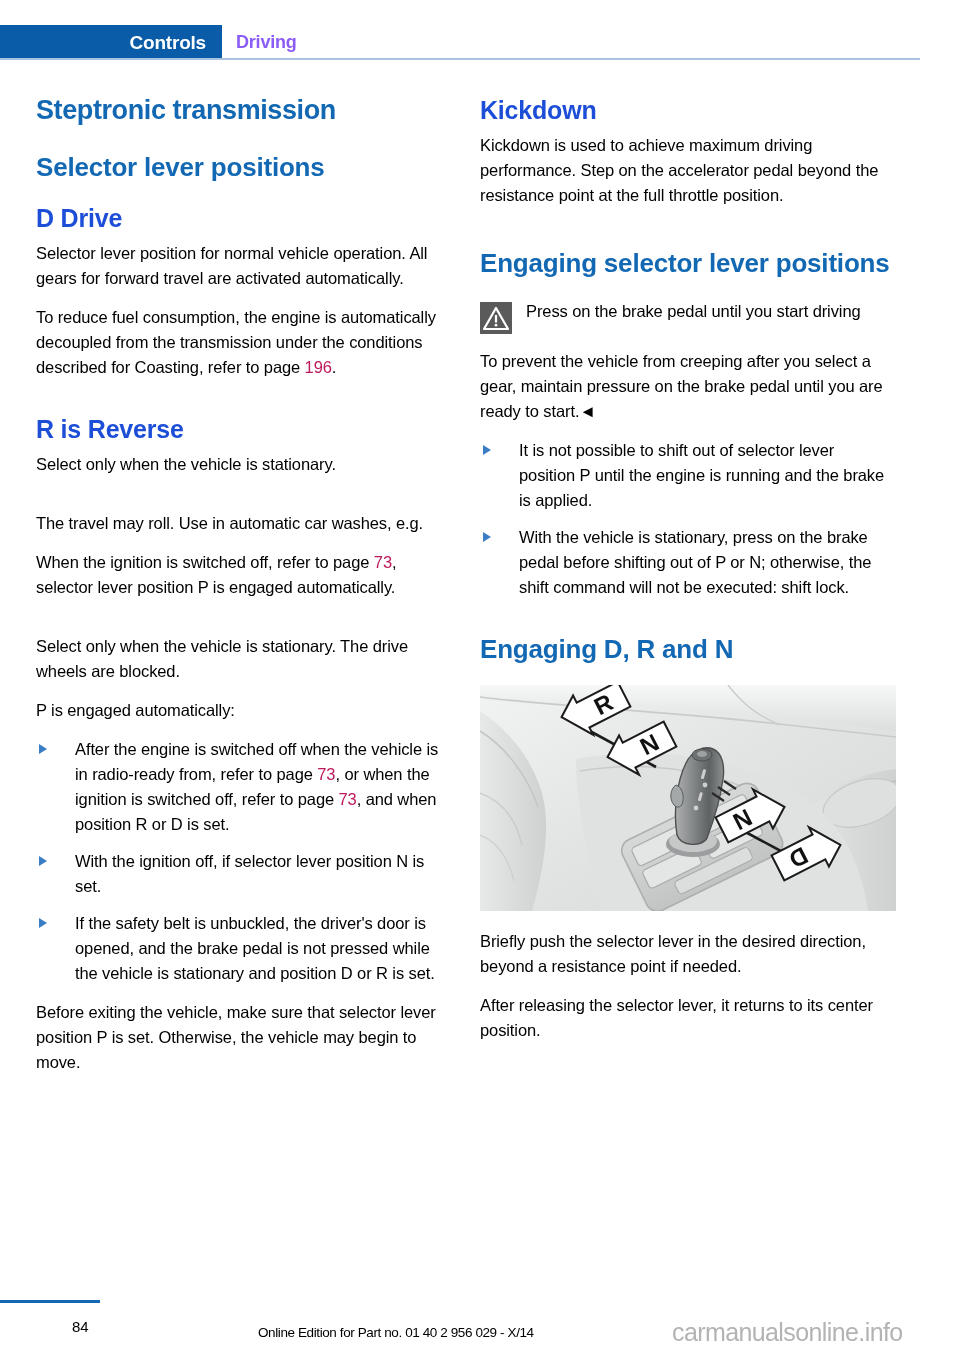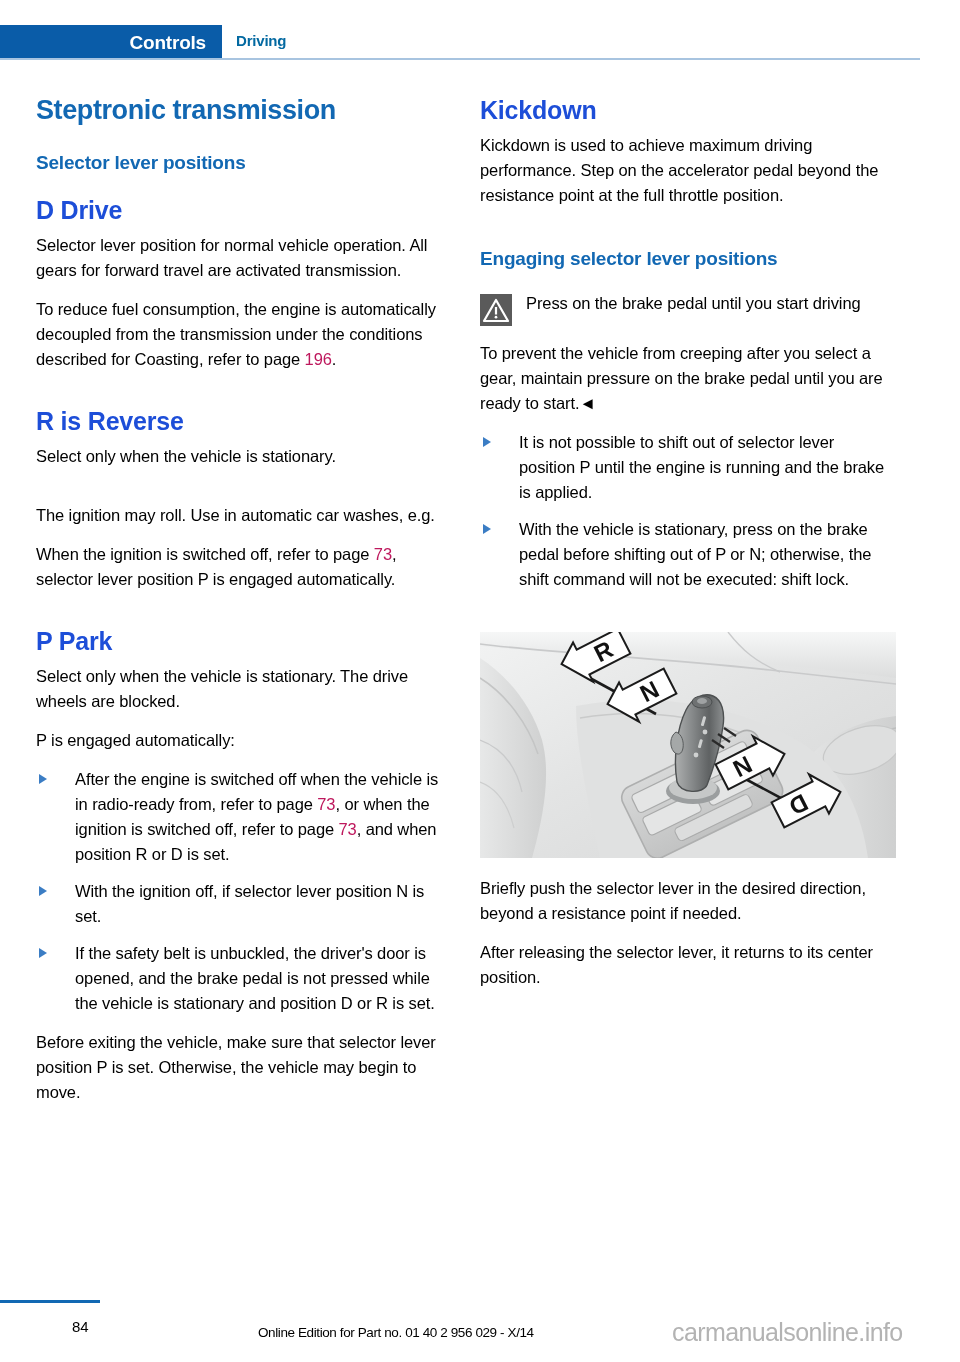--- a/index.html
+++ b/index.html
@@ -47,22 +47,22 @@
     top: 7px;
     color: #ffffff;
     font-size: 19px;
     font-weight: bold;
     letter-spacing: -0.2px;
   }
   .header-tab-inactive {
     position: absolute;
     left: 236px;
     top: 7px;
-    color: #0369a1;
-    font-size: 15px;
+    color: #8b5cf6;
+    font-size: 18px;
     font-weight: bold;
     letter-spacing: -0.2px;
   }
 
   
   .col {
     position: absolute;
     top: 95px;
     width: 412px;
   }
@@ -72,21 +72,21 @@
   h1.title {
     margin: 0 0 26px 0;
     font-size: 27px;
     font-weight: bold;
     color: #1268b3;
     letter-spacing: -0.4px;
     line-height: 1.15;
   }
   h2.sub {
     margin: 0 0 20px 0;
-    font-size: 19px;
+    font-size: 26px;
     font-weight: bold;
     color: #1268b3;
     letter-spacing: -0.2px;
     line-height: 1.2;
   }
   h3.minor {
     margin: 0 0 8px 0;
     font-size: 25px;
     font-weight: bold;
     color: #1d4ed8;
@@ -212,36 +212,35 @@
 </div>
 <div class="header-rule"></div>
 
 <div class="col col-left">
 
   <h1 class="title">Steptronic transmission</h1>
 
   <h2 class="sub">Selector lever positions</h2>
 
   <h3 class="minor">D Drive</h3>
-  <p class="body">Selector lever position for normal vehicle oper­ation. All gears for forward travel are activated transmission.</p>
+  <p class="body">Selector lever position for normal vehicle oper­ation. All gears for forward travel are activated automatically.</p>
   <p class="body"><span>To reduce fuel consumption, the engine is au­tomatically decoupled from the transmission under the conditions described for Coasting, refer to page </span><a class="pageref" href="#">196</a><span>.</span></p>
 
   <div class="gap-md"></div>
 
   <h3 class="minor">R is Reverse</h3>
   <p class="body">Select only when the vehicle is stationary.</p>
 
   <div class="gap-md"></div>
 
-  <p class="body">The ignition may roll. Use in automatic car washes, e.g.</p>
+  <p class="body">The travel may roll. Use in automatic car washes, e.g.</p>
   <p class="body"><span>When the ignition is switched off, refer to page </span><a class="pageref" href="#">73</a><span>, selector lever position P is engaged automatically.</span></p>
 
   <div class="gap-md"></div>
 
-  <h3 class="minor">P Park</h3>
   <p class="body">Select only when the vehicle is stationary. The drive wheels are blocked.</p>
   <p class="body">P is engaged automatically:</p>
 
   <ul class="bullets">
     <li>
       <span class="bullet-icon"></span><span>After the engine is switched off when the vehicle is in radio-ready from, refer to page </span><a class="pageref" href="#">73</a><span>, or when the ignition is switched off, refer to page </span><a class="pageref" href="#">73</a><span>, and when position R or D is set.</span>
     </li>
     <li>
       <span class="bullet-icon"></span><span>With the ignition off, if selector lever posi­tion N is set.</span>
     </li>
@@ -280,20 +279,21 @@
     <li>
       <span class="bullet-icon"></span><span>It is not possible to shift out of selector lever position P until the engine is running and the brake is applied.</span>
     </li>
     <li>
       <span class="bullet-icon"></span><span>With the vehicle is stationary, press on the brake pedal before shifting out of P or N; otherwise, the shift command will not be executed: shift lock.</span>
     </li>
   </ul>
 
   <div class="gap-md"></div>
 
+  <h2 class="sub">Engaging D, R and N</h2>
 
   <div class="figure">
     <svg width="416" height="226" viewBox="0 0 416 226" aria-hidden="true">
       <defs>
         <linearGradient id="consoleBg" x1="0" y1="0" x2="1" y2="1">
           <stop offset="0%" stop-color="#f2f3f3"></stop>
           <stop offset="45%" stop-color="#e3e4e4"></stop>
           <stop offset="100%" stop-color="#d5d6d6"></stop>
         </linearGradient>
         <linearGradient id="dashG" x1="0" y1="0" x2="0" y2="1">

